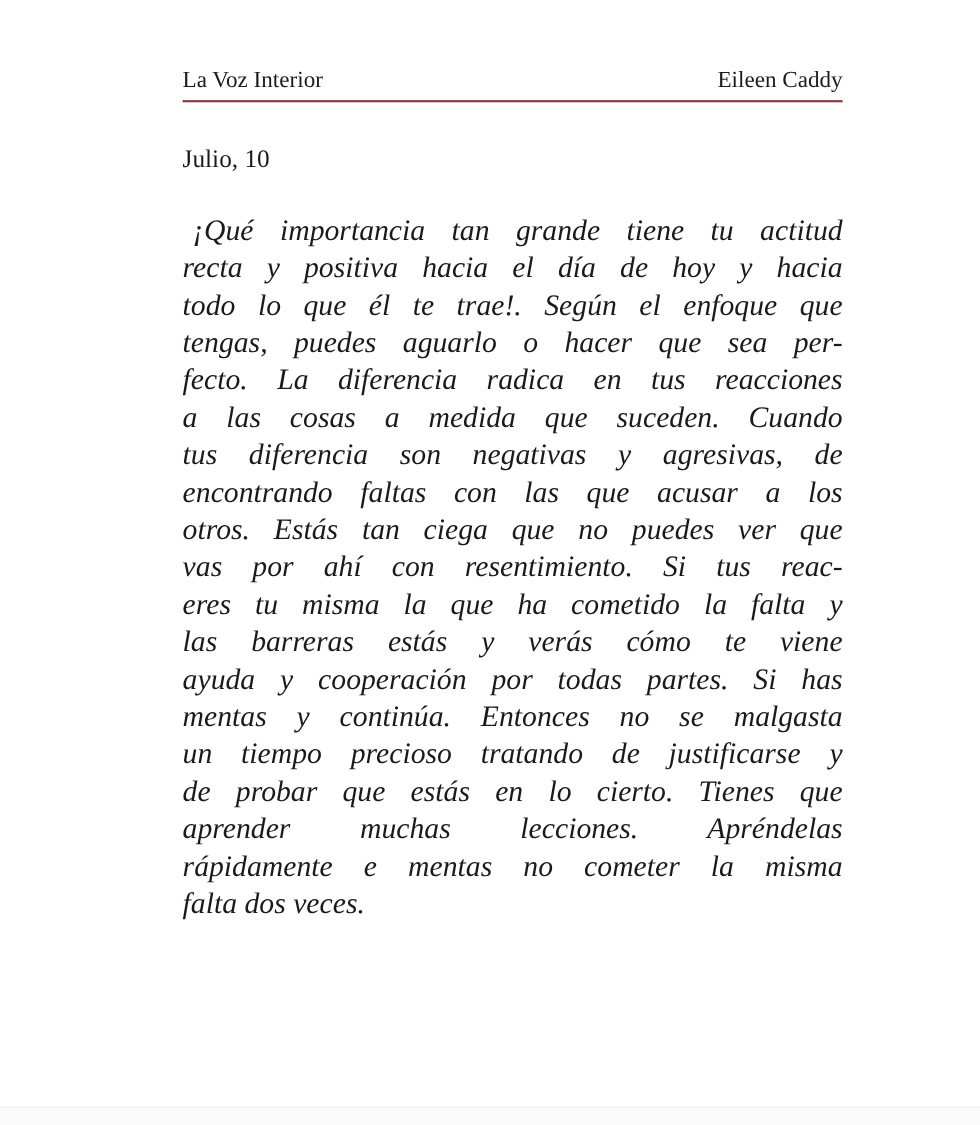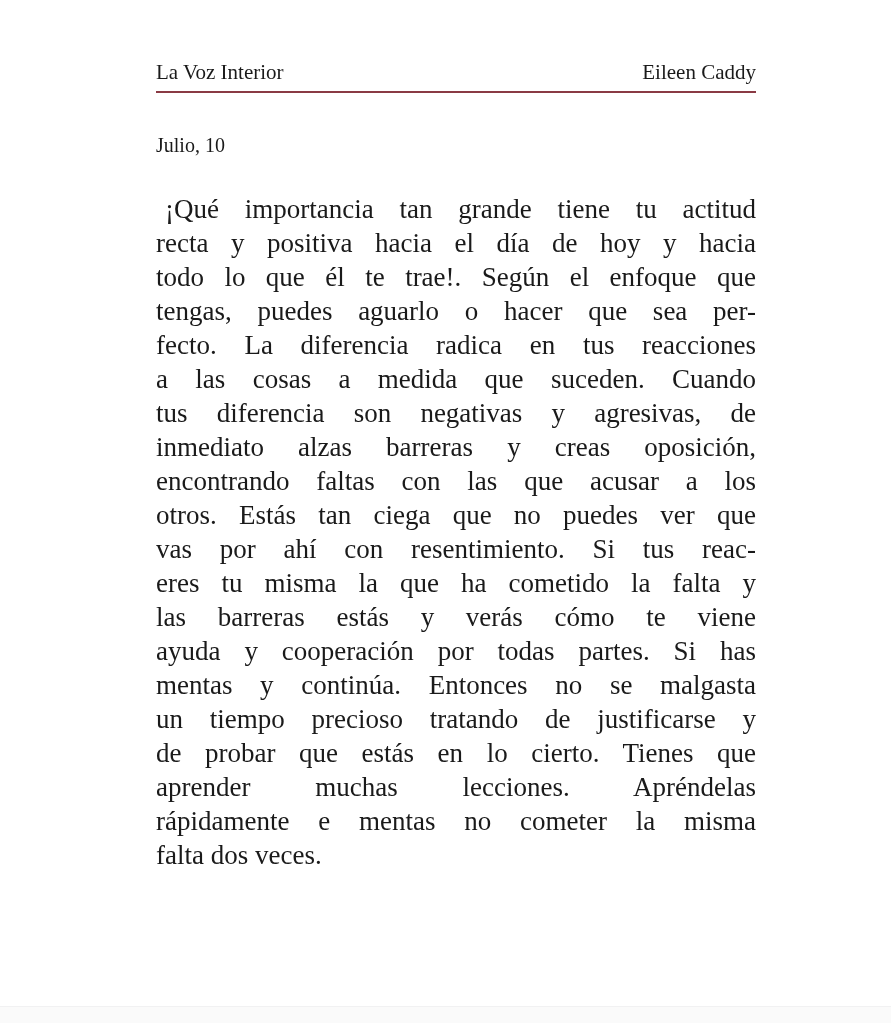--- a/index.html
+++ b/index.html
@@ -10,43 +10,44 @@
     position: relative;
     width: 891px;
     height: 1023px;
     background: var(--page-bg, #ffffff);
     color: var(--text-color, #1a1a1a);
     font-family: "Liberation Serif", "DejaVu Serif", serif;
     overflow: hidden;
   }
   .content {
     position: absolute;
-    left: 156px;
+    left: 166px;
     top: 60px;
     width: 600px;
   }
   .header {
     display: flex;
     justify-content: space-between;
     align-items: baseline;
     font-size: 21px;
     line-height: 24px;
     padding-bottom: 7px;
     border-bottom: 2px solid var(--rule-color, #8a3a44);
   }
   .date-heading {
     margin-top: 36px;
-    font-size: 20px;
+    font-size: 23px;
     line-height: 32px;
     font-weight: normal;
   }
   .body-text {
     margin-top: 31px;
     font-size: 27px;
     line-height: 34px;
+    font-style: italic;
   }
   .body-line {
     text-align: justify;
     text-align-last: justify;
   }
   .body-line.first {
     text-indent: 9px;
   }
   .body-line.last {
     text-align-last: left;
@@ -75,21 +76,20 @@
     <div class="date-heading">Julio, 10</div>
 
     <div class="body-text">
         <div class="body-line first">¡Qué importancia tan grande tiene tu actitud</div>
         <div class="body-line">recta y positiva hacia el día de hoy y hacia</div>
         <div class="body-line">todo lo que él te trae!. Según el enfoque que</div>
         <div class="body-line">tengas, puedes aguarlo o hacer que sea per-</div>
         <div class="body-line">fecto. La diferencia radica en tus reacciones</div>
         <div class="body-line">a las cosas a medida que suceden. Cuando</div>
         <div class="body-line">tus diferencia son negativas y agresivas, de</div>
-        <div class="body-line">inmediato alzas barreras y creas oposición,</div>
         <div class="body-line">encontrando faltas con las que acusar a los</div>
         <div class="body-line">otros. Estás tan ciega que no puedes ver que</div>
         <div class="body-line">vas por ahí con resentimiento. Si tus reac-</div>
         <div class="body-line">eres tu misma la que ha cometido la falta y</div>
         <div class="body-line">las barreras estás y verás cómo te viene</div>
         <div class="body-line">ayuda y cooperación por todas partes. Si has</div>
         <div class="body-line">mentas y continúa. Entonces no se malgasta</div>
         <div class="body-line">un tiempo precioso tratando de justificarse y</div>
         <div class="body-line">de probar que estás en lo cierto. Tienes que</div>
         <div class="body-line">aprender muchas lecciones. Apréndelas</div>

